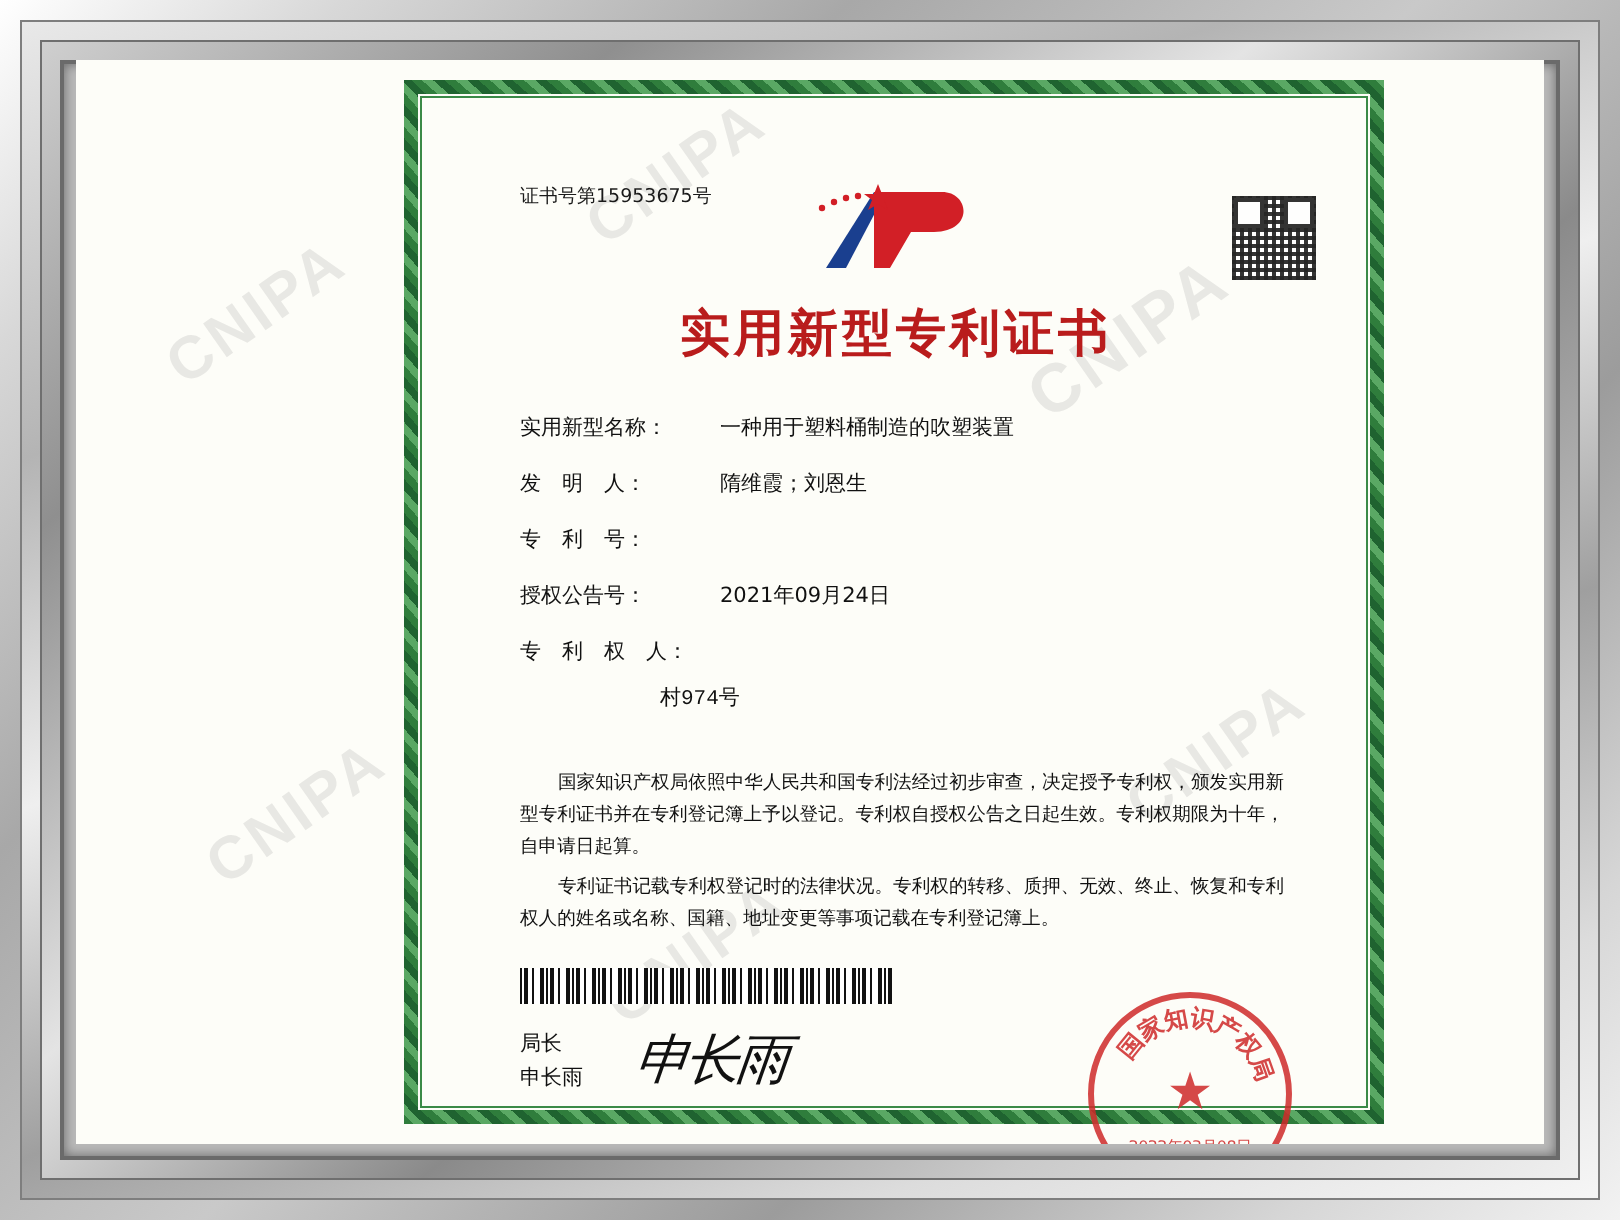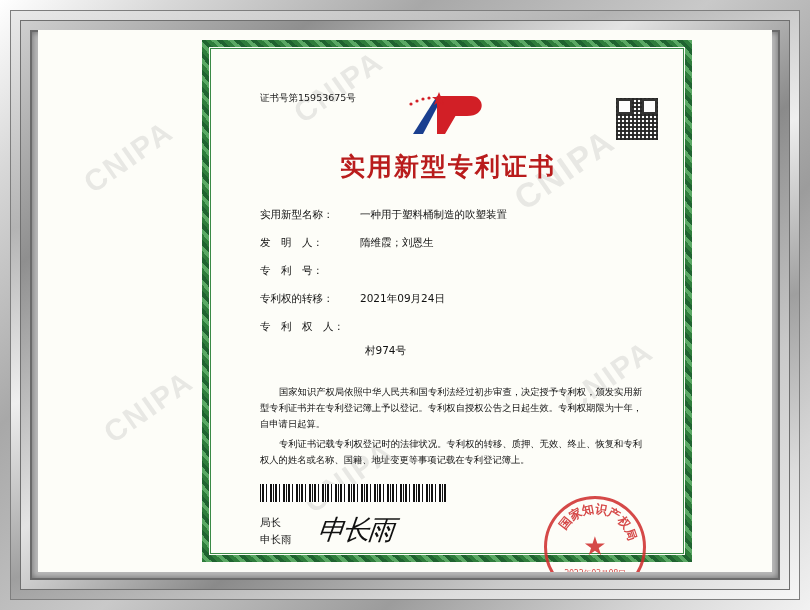--- a/index.html
+++ b/index.html
@@ -156,21 +156,21 @@
   }
   .row { display: flex; margin-bottom: 7px; gap: 22px; }
   .lbl {
     width: 78px;
     flex: 0 0 78px;
     letter-spacing: 0px;
     white-space: nowrap;
   }
   .val { flex: 1; }
   .val.bold { font-weight: bold; }
-  .addr-cont { margin-left: 105px; margin-top: -4px; }
+  .addr-cont { margin-left: 70px; margin-top: -4px; font-family: Liberation Mono, monospace; }
 
   .pubrow { display:flex; margin-top: 6px; }
   .pubrow .c1 { width: 190px; }
   .pubrow .c2 { flex:1; }
 
   .para {
     position: absolute;
     left: 32px; top: 322px;
     width: 382px;
     font-size: 9.3px;
@@ -292,21 +292,21 @@
         <div class="row">
           <div class="lbl">发　明　人：</div>
           <div class="val">隋维霞；刘恩生</div>
         </div>
 
         <div class="row">
           <div class="lbl">专　利　号：</div>
         </div>
 
         <div class="row">
-          <div class="lbl">专利权的转移：</div>
+          <div class="lbl">授权公告号：</div>
           <div class="val">2021年09月24日</div>
         </div>
 
         <div class="row">
           <div class="lbl">专　利　权　人：</div>
         </div>
 
         <div class="addr-cont">村974号</div>
 
 

